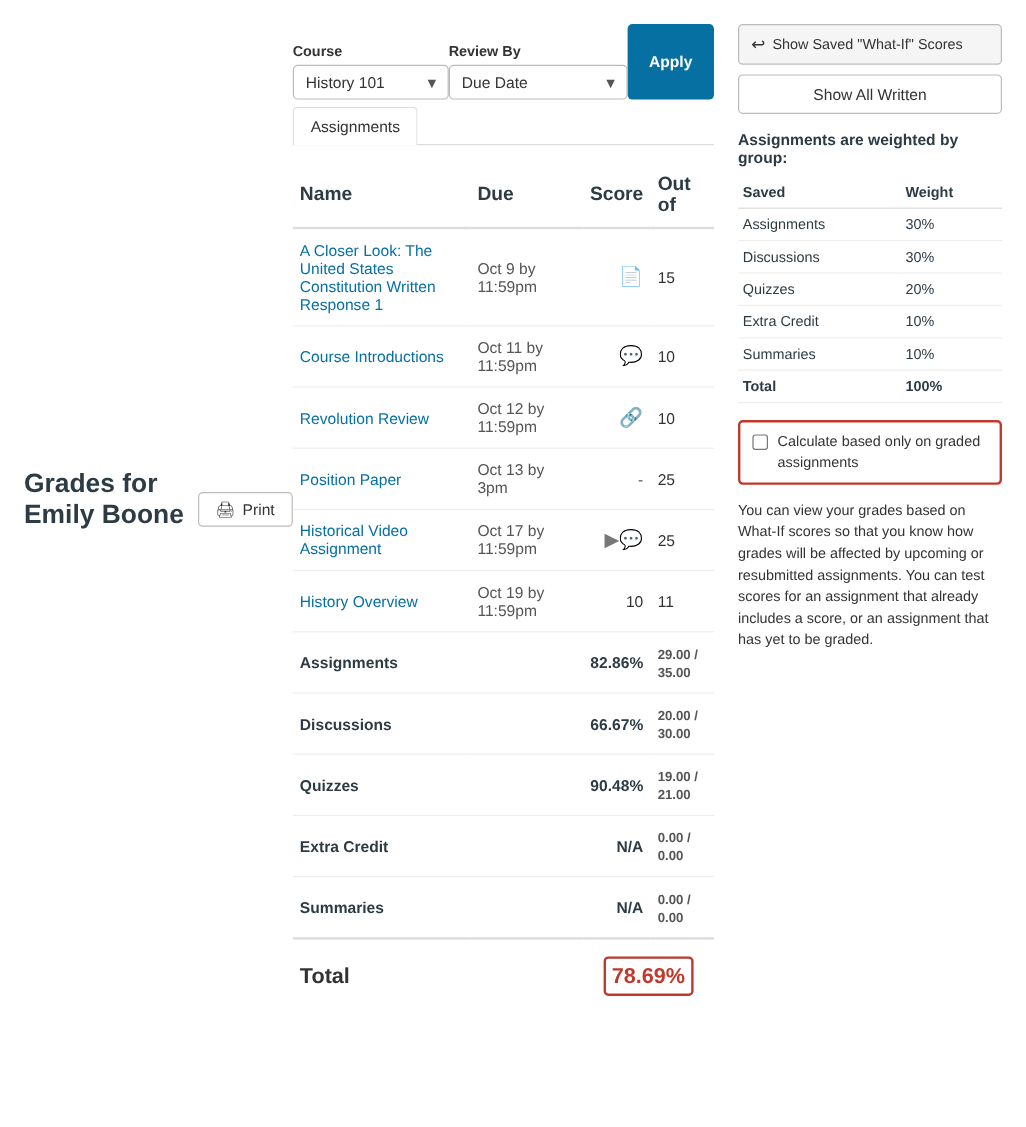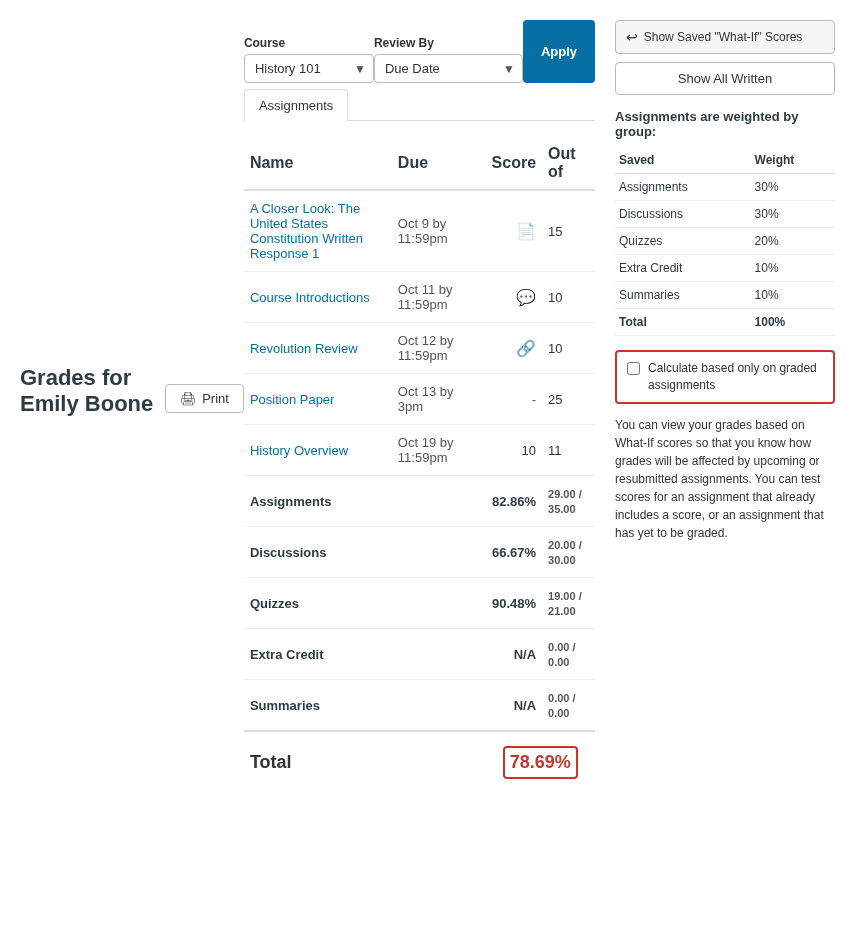--- a/index.html
+++ b/index.html
@@ -326,20 +326,26 @@
               <td class="right"><span class="score-icon">🔗</span></td>
               <td>10</td>
             </tr>
             <tr>
               <td style="max-width: 200px; margin-left: 38px;"><a href="#" class="assignment-link">Position Paper</a></td>
               <td class="due-date">Oct 13 by 3pm</td>
               <td class="right"><span class="dash">-</span></td>
               <td>25</td>
             </tr>
             <tr>
+              <td style="max-width: 200px;"><a href="#" class="assignment-link">Historical Video Assignment</a></td>
+              <td class="due-date">Oct 17 by 11:59pm</td>
+              <td class="right"><span class="score-icon">▶</span><span class="score-icon">💬</span></td>
+              <td>25</td>
+            </tr>
+            <tr>
               <td style="max-width: 200px;"><a href="#" class="assignment-link">History Overview</a></td>
               <td class="due-date">Oct 19 by 11:59pm</td>
               <td class="right">10</td>
               <td>11</td>
             </tr>
           </tbody>
         <tbody id="groups-tbody">
         <tr class="group-row">
               <td colspan="2">Assignments</td>
               <td class="right group-score">82.86%</td>

